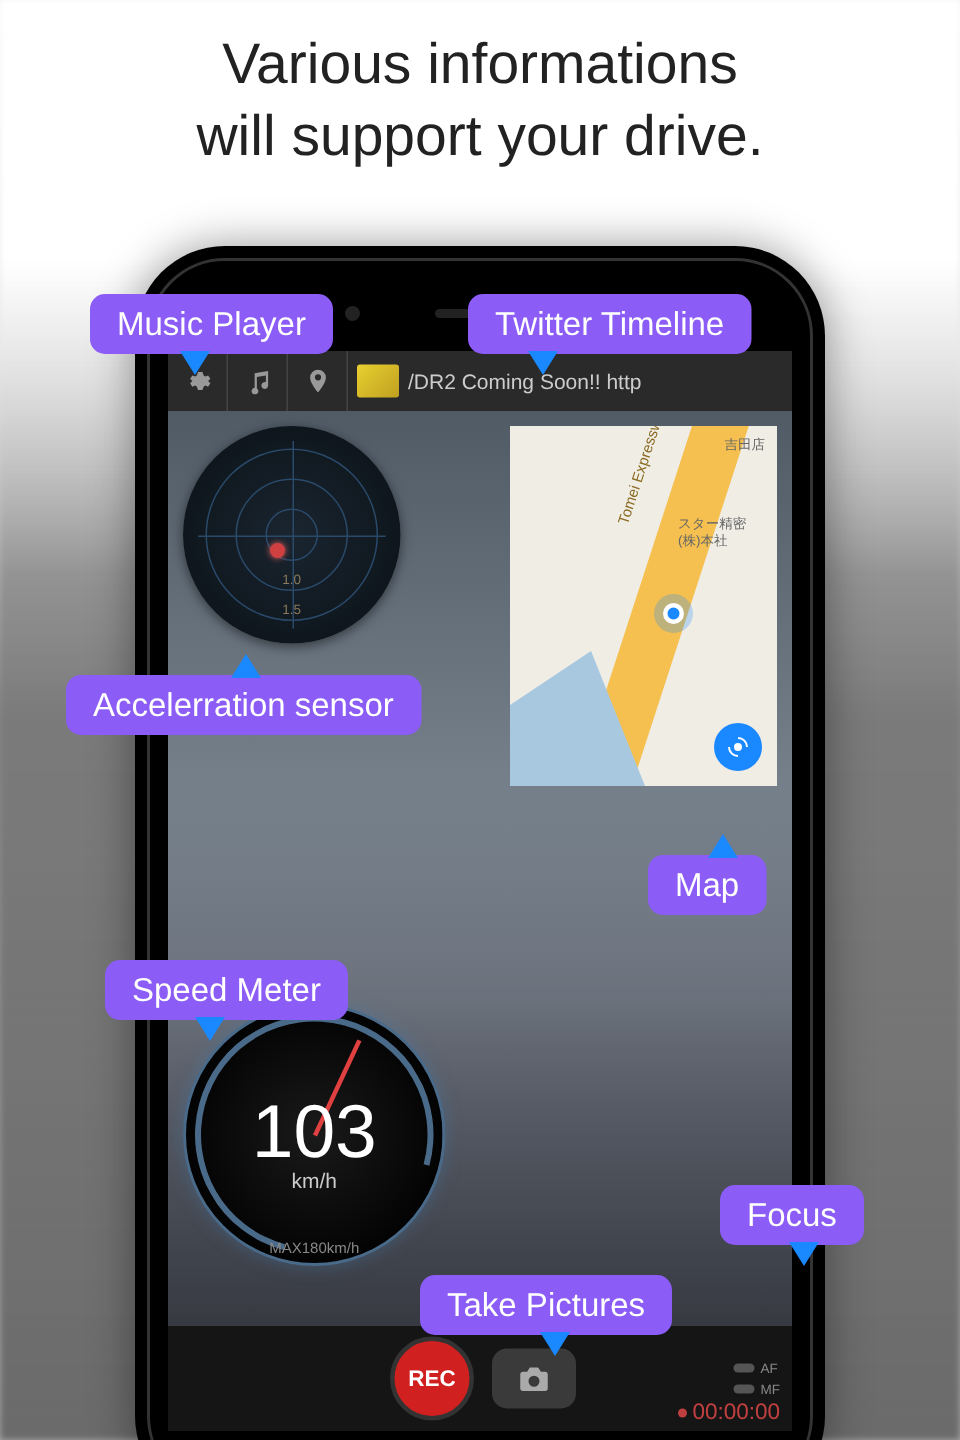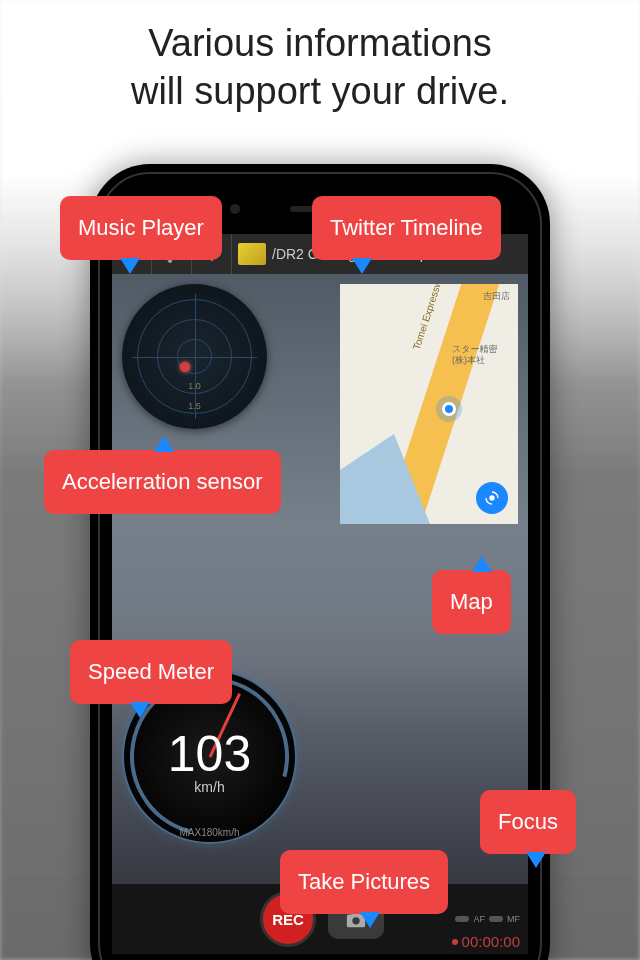--- a/index.html
+++ b/index.html
@@ -45,26 +45,26 @@
 .speedo-bg{width:175px;height:175px;border-radius:50%;background:radial-gradient(circle,#1a1a1a 0%,#000 80%);border:2px solid #4a6a8a;position:relative;box-shadow:0 0 12px rgba(70,120,170,0.4)}
 .speedo-arc{position:absolute;top:6px;left:6px;right:6px;bottom:6px;border-radius:50%;border:4px solid transparent;border-top-color:#4a6a8a;border-left-color:#4a6a8a;border-right-color:#4a6a8a;transform:rotate(-30deg)}
 .speedo-val{position:absolute;top:54px;left:0;right:0;text-align:center;font-size:50px;font-weight:400;color:#fff}
 .speedo-unit{position:absolute;top:108px;left:0;right:0;text-align:center;font-size:14px;color:#ccc}
 .speedo-max{position:absolute;bottom:4px;left:0;right:0;text-align:center;font-size:10px;color:#888}
 .speedo-needle{position:absolute;top:50%;left:50%;width:3px;height:70px;background:#e04040;transform-origin:bottom;transform:translate(-50%,-100%) rotate(25deg)}
 .bottombar{position:absolute;bottom:0;left:0;right:0;height:70px;background:#151515;display:flex;align-items:center;z-index:10;padding:0 8px}
 .rec-btn{width:56px;height:56px;border-radius:50%;background:#d02020;border:3px solid #333;display:flex;align-items:center;justify-content:center;color:#fff;font-size:15px;font-weight:600;margin-left:140px;cursor:pointer}
 .cam-btn{width:56px;height:40px;border-radius:10px;background:#3a3a3a;display:flex;align-items:center;justify-content:center;margin-left:12px;cursor:pointer}
 .cam-btn svg{width:22px;height:22px;fill:#aaa}
-.focus-ctl{margin-left:auto;display:flex;flex-direction:row;gap:4px;font-size:9px;color:#888}
+.focus-ctl{margin-left:auto;display:flex;flex-direction:column;gap:4px;font-size:9px;color:#888}
 .focus-row{display:flex;align-items:center;gap:4px}
 .focus-sw{width:14px;height:6px;background:#555;border-radius:3px}
 .timer{position:absolute;bottom:4px;right:8px;font-size:15px;color:#c04040;display:flex;align-items:center;gap:4px}
 .timer-dot{width:6px;height:6px;background:#c04040;border-radius:50%}
-.callout{position:absolute;background:#ef4444;color:#fff;padding:19px 18px;border-radius:10px;font-size:22px;font-weight:400;z-index:20;white-space:nowrap}
+.callout{position:absolute;background:#8b5cf6;color:#fff;padding:7px 18px;border-radius:10px;font-size:22px;font-weight:400;z-index:20;white-space:nowrap}
 .callout::after{content:"";position:absolute;width:0;height:0}
 .co-music{top:196px;left:60px}
 .co-music::after{bottom:-14px;left:60px;border-left:10px solid transparent;border-right:10px solid transparent;border-top:16px solid #1a88ff}
 .co-twitter{top:196px;left:312px}
 .co-twitter::after{bottom:-14px;left:40px;border-left:10px solid transparent;border-right:10px solid transparent;border-top:16px solid #1a88ff}
 .co-accel{top:450px;left:44px}
 .co-accel::after{top:-14px;left:110px;border-left:10px solid transparent;border-right:10px solid transparent;border-bottom:16px solid #1a88ff}
 .co-map{top:570px;left:432px}
 .co-map::after{top:-14px;left:40px;border-left:10px solid transparent;border-right:10px solid transparent;border-bottom:16px solid #1a88ff}
 .co-speed{top:640px;left:70px}

